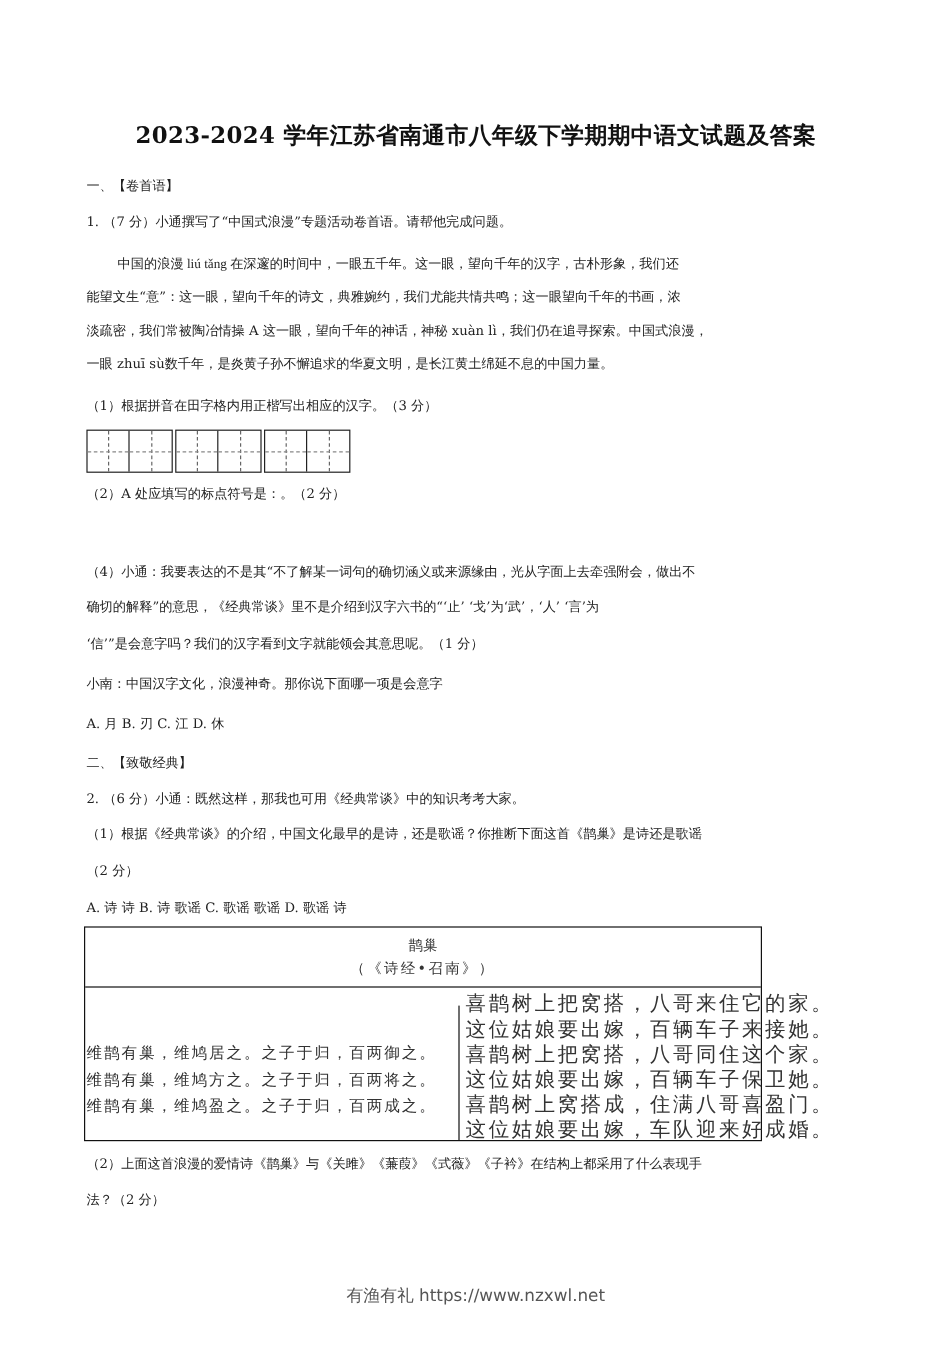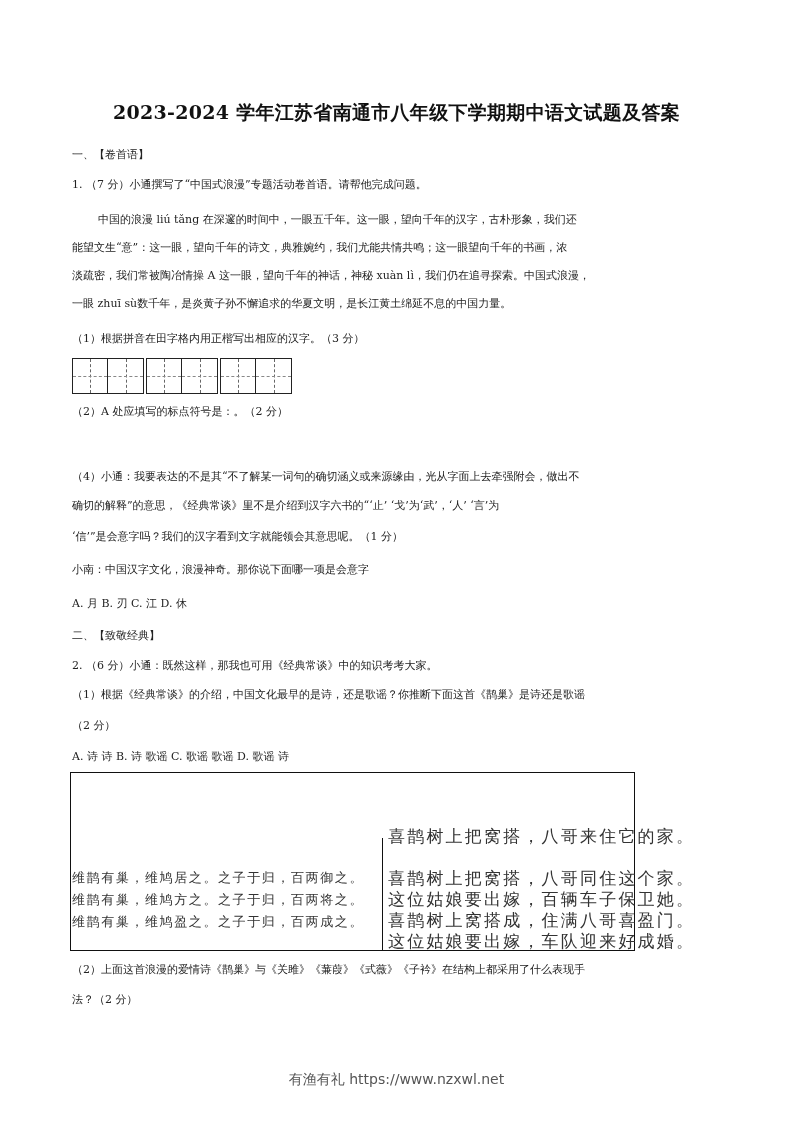--- a/index.html
+++ b/index.html
@@ -11,21 +11,21 @@
   .page { position: absolute; left: 0; top: 0; width: 793px; height: 1122px; }
   .title {
     position: absolute; left: 0; width: 793px; top: 100px;
     text-align: center; font-weight: bold; font-size: 19px; letter-spacing: 0.3px;
     color: #111;
   }
   .line {
     position: absolute; left: 72px; font-size: 11px; white-space: nowrap;
     line-height: 16px; color: #222;
   }
-  .indent { left: 98px; }
+  .indent { left: 98px; font-family: Liberation Serif, serif; }
   .grid {
     position: absolute; left: 72px; top: 358px; height: 36px;
     display: flex; gap: 2px;
   }
   .grid-group { display: flex; border: 1.5px solid #222; }
   .cell {
     width: 35px; height: 34px; position: relative; box-sizing: border-box;
     border-right: 1.5px solid #222;
   }
   .cell:last-child { border-right: none; }
@@ -102,27 +102,32 @@
   <div class="line" style="top:562px">小南：中国汉字文化，浪漫神奇。那你说下面哪一项是会意字</div>
   <div class="line" style="top:596px">A. 月 B. 刃 C. 江 D. 休</div>
 
   <div class="line" style="top:628px">二、【致敬经典】</div>
   <div class="line" style="top:658px">2. （6 分）小通：既然这样，那我也可用《经典常谈》中的知识考考大家。</div>
   <div class="line" style="top:687px">（1）根据《经典常谈》的介绍，中国文化最早的是诗，还是歌谣？你推断下面这首《鹊巢》是诗还是歌谣</div>
   <div class="line" style="top:718px">（2 分）</div>
   <div class="line" style="top:749px">A. 诗    诗 B. 诗  歌谣 C. 歌谣  歌谣 D. 歌谣  诗</div>
 
   <div class="poem-table">
+    <div class="poem-head">
+      <div class="t">鹊巢</div>
+      <div class="s">（《诗经•召南》）</div>
+    </div>
     <div class="poem-left">
       <div class="pl" style="top:31px">维鹊有巢，维鸠居之。之子于归，百两御之。</div>
       <div class="pl" style="top:53px">维鹊有巢，维鸠方之。之子于归，百两将之。</div>
       <div class="pl" style="top:75px">维鹊有巢，维鸠盈之。之子于归，百两成之。</div>
     </div>
     <div class="poem-right">
       <div class="pr" style="top:3px">喜鹊树上把窝搭，八哥来住它的家。</div>
+      <div class="pr" style="top:24px">这位姑娘要出嫁，百辆车子来接她。</div>
       <div class="pr" style="top:45px">喜鹊树上把窝搭，八哥同住这个家。</div>
       <div class="pr" style="top:66px">这位姑娘要出嫁，百辆车子保卫她。</div>
       <div class="pr" style="top:87px">喜鹊树上窝搭成，住满八哥喜盈门。</div>
       <div class="pr" style="top:108px">这位姑娘要出嫁，车队迎来好成婚。</div>
     </div>
   </div>
 
   <div class="line" style="top:962px">（2）上面这首浪漫的爱情诗《鹊巢》与《关雎》《蒹葭》《式薇》《子衿》在结构上都采用了什么表现手</div>
   <div class="line" style="top:992px">法？（2 分）</div>
 

